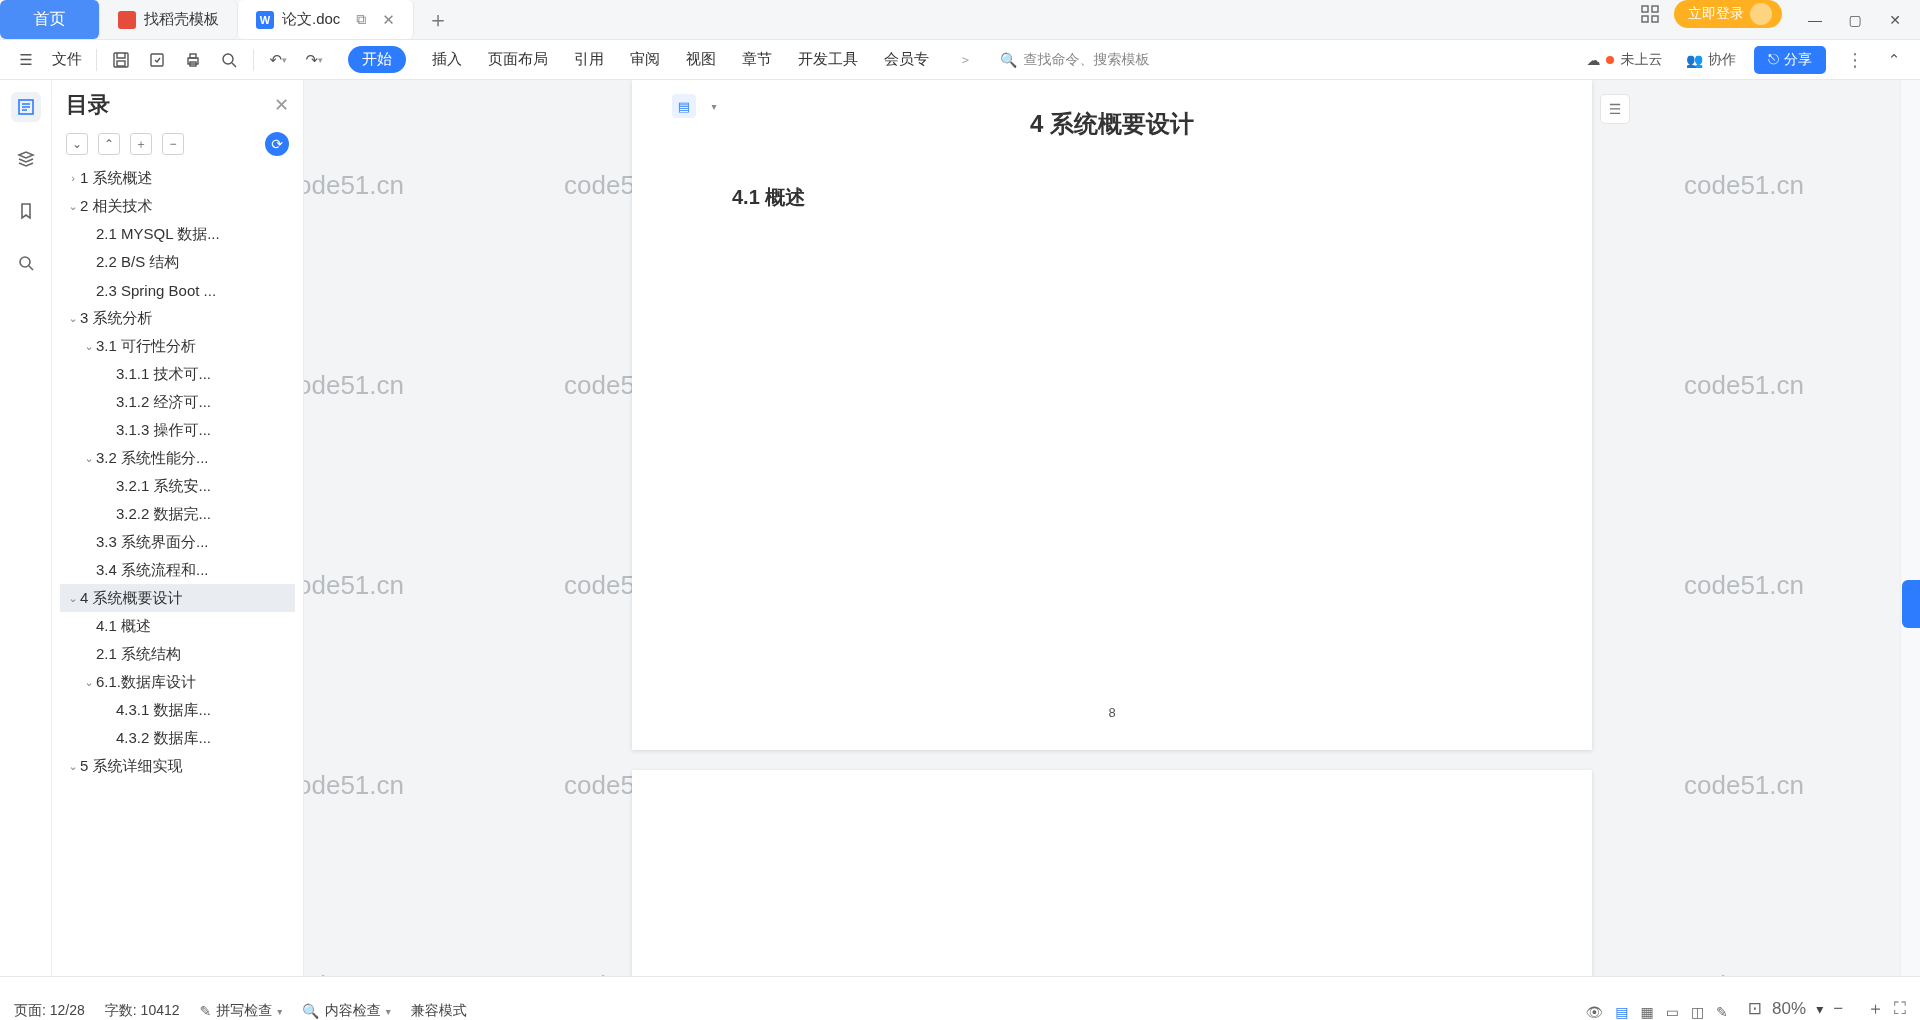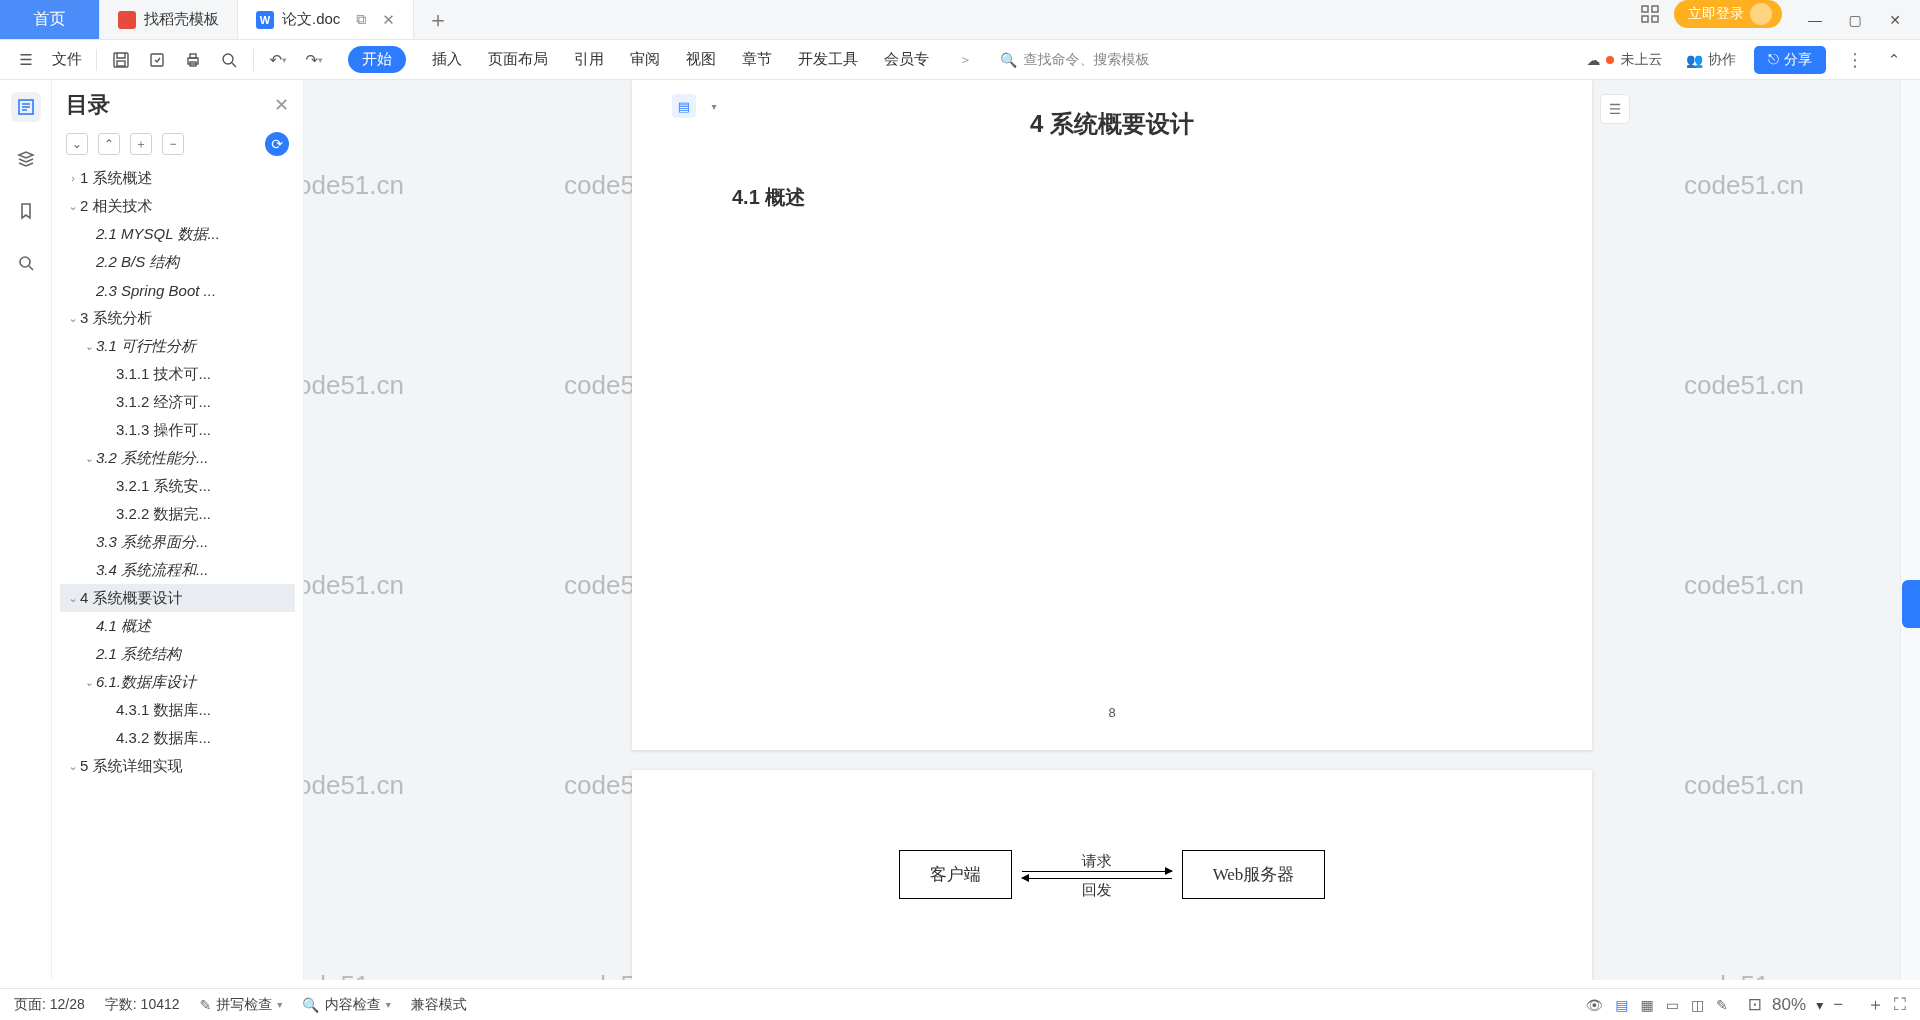--- a/index.html
+++ b/index.html
@@ -1,20 +1,20 @@
 <!DOCTYPE html>
 <html><head>
 <meta charset="utf-8">
 <style>
 * { margin:0; padding:0; box-sizing:border-box; font-family:"Microsoft YaHei","PingFang SC",sans-serif; }
 body { width:1920px; height:1020px; background:#fff; overflow:hidden; position:relative; font-size:14px; color:#333; }
 
 
 .titlebar { height:40px; background:#f4f6f8; display:flex; align-items:stretch; border-bottom:1px solid #e6e8ea; }
-.tab { display:flex; align-items:center; padding:12px 18px; gap:8px; border-right:1px solid #e6e8ea; min-width:110px; font-size:15px; color:#333; position:relative; }
+.tab { display:flex; align-items:center; padding:12px 18px; gap:8px; border-right:1px solid #e6e8ea; min-width:110px; font-size:15px; color:#333; position:relative;border-radius:6px; }
 .tab.home { background:#4b8df8; color:#fff; min-width:100px; justify-content:center; font-size:16px; }
 .tab.active { background:#fff; }
 .tab .ticon { width:18px; height:18px; border-radius:3px; display:inline-block; }
 .tab .ticon.red { background:#e64c3c; }
 .tab .ticon.blue { background:#2f7bff; color:#fff; font-size:11px; line-height:18px; text-align:center; font-weight:bold; }
 .tab .close { color:#888; font-size:15px; margin-left:8px; }
 .tab .dup { color:#888; font-size:14px; }
 .tab-add { width:48px; display:flex; align-items:center; justify-content:center; color:#777; font-size:22px; }
 .titlebar .spacer { flex:1; }
 .win-controls { display:flex; align-items:center; gap:2px; padding-right:6px; }
@@ -54,21 +54,21 @@
 .ot { width:22px; height:22px; border:1px solid #cfd3d8; border-radius:3px; display:flex; align-items:center; justify-content:center; font-size:12px; color:#666; }
 .outline-tools .spacer {flex:1;}
 .refresh { width:24px; height:24px; border-radius:50%; background:#2d7cff; color:#fff; display:flex; align-items:center; justify-content:center; font-size:14px; }
 
 .tree { flex:1; overflow-y:auto; font-size:15px; color:#333; padding-bottom:10px; position:relative; }
 .tree::-webkit-scrollbar{width:6px;} .tree::-webkit-scrollbar-thumb{background:#d6d9dd;border-radius:3px;}
 .tnode { display:flex; align-items:center; height:28px; padding-right:4px; white-space:nowrap; overflow:hidden; text-overflow:ellipsis; }
 .tnode .chev { width:14px; text-align:center; color:#888; font-size:11px; }
 .tnode .blank { width:14px; }
 .tnode.hl { background:#e9edf2; }
-.ind0{padding-left:6px;} .ind1{padding-left:22px;font-style:italic;} .ind2{padding-left:42px;}
+.ind0{padding-left:6px;} .ind1{padding-left:22px;} .ind2{padding-left:42px;}
 
 .doc-area { flex:1; background:#f2f4f6; position:relative; overflow:hidden; }
 .watermarks { position:absolute; inset:0; pointer-events:none; }
 .wm { position:absolute; color:#b9bcbf; font-size:26px; font-family:Arial,sans-serif; }
 .page { position:absolute; left:50%; transform:translateX(-50%); width:960px; background:#fff; box-shadow:0 1px 4px rgba(0,0,0,.12); padding:28px 100px 40px 100px; }
 .page1 { top:0; height:670px; }
 .page2 { top:690px; height:600px; padding-top:80px;}
 .page h3 { text-align:center; font-size:24px; font-weight:700; margin-bottom:44px; }
 .page h4 { font-size:20px; font-weight:700; margin-bottom:30px; }
 .page p.body { font-size:18px; line-height:2.1; text-indent:2em; font-family:"SimSun",serif; }
@@ -84,21 +84,21 @@
 .arrows { display:flex; flex-direction:column; align-items:center; width:170px; font-size:15px; font-family:"SimSun",serif; }
 .arrows .lbl { line-height:1; }
 .arrows .line { width:150px; height:1px; background:#000; position:relative; margin:3px 0; }
 .arrows .line.r::after{content:"";position:absolute;right:-1px;top:-4px;border-left:8px solid #000;border-top:4.5px solid transparent;border-bottom:4.5px solid transparent;}
 .arrows .line.l::after{content:"";position:absolute;left:-1px;top:-4px;border-right:8px solid #000;border-top:4.5px solid transparent;border-bottom:4.5px solid transparent;}
 
 .right-rail { position:absolute; right:0; top:80px; width:20px; height:900px; background:#f8f9fa; border-left:1px solid #eceef0; }
 .blue-tag { position:absolute; right:0; top:580px; width:18px; height:48px; background:#2d7cff; border-radius:6px 0 0 6px; }
 
 
-.statusbar { position:absolute; bottom:0; left:0; right:0; height:32px; background:#fff; border-top:1px solid #e6e8ea; display:flex; align-items:center; padding:0 14px; font-size:14px; color:#444; gap:20px; }
+.statusbar { position:absolute; bottom:0; left:0; right:0; height:44px; background:#fff; border-top:1px solid #e6e8ea; display:flex; align-items:flex-end; padding:0 14px; font-size:14px; color:#444; gap:20px; }
 .statusbar .spacer{flex:1;}
 .sitem { display:flex; align-items:center; gap:5px; }
 .sicon { color:#666; }
 .sitem .dd { font-size:10px; color:#888; }
 .view-btns { display:flex; gap:12px; align-items:center; }
 .vb { color:#666; }
 .zoom { display:flex; align-items:center; gap:10px; }
 .zbtn { color:#666; font-size:17px; }
 </style>
 </head>
@@ -377,30 +377,20 @@
         <div class="pi">▤</div>
         <div class="pi" style="background:#fff;color:#888;font-size:10px;">▾</div>
       </div>
       <div class="page-menu">☰</div>
       <h3>4 系统概要设计</h3>
       <h4>4.1 概述</h4>
       <div class="pgnum">8</div>
     </div>
 
     <div class="page page2">
-      <div class="flow">
-        <div class="fbox">客户端</div>
-        <div class="arrows">
-          <div class="lbl">请求</div>
-          <div class="line r"></div>
-          <div class="line l"></div>
-          <div class="lbl">回发</div>
-        </div>
-        <div class="fbox">Web服务器</div>
-      </div>
     </div>
   </div>
 
   <div class="right-rail"></div>
 </div>
 
 <div class="blue-tag"></div>
 
 <div class="statusbar">
   <div class="sitem">页面: 12/28</div>

